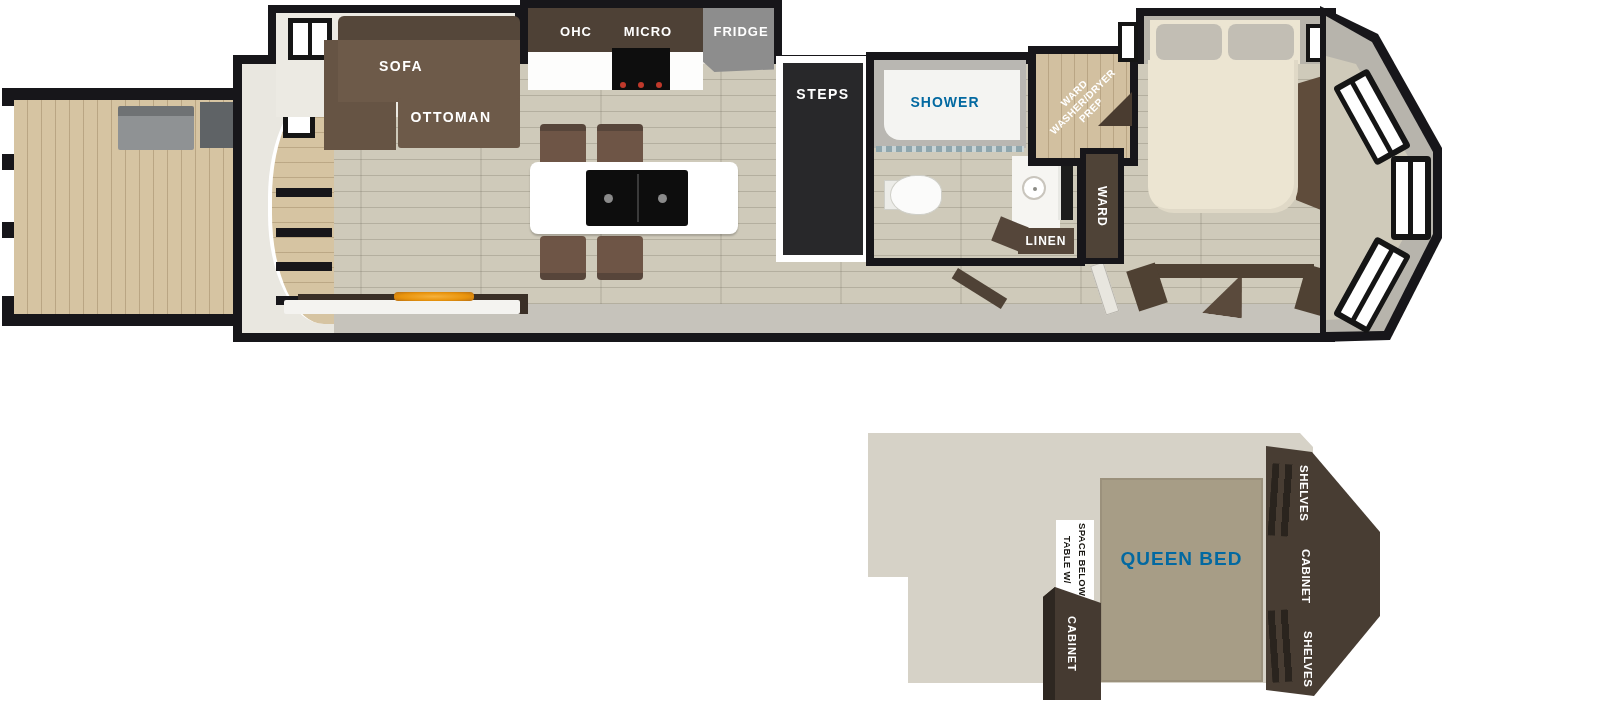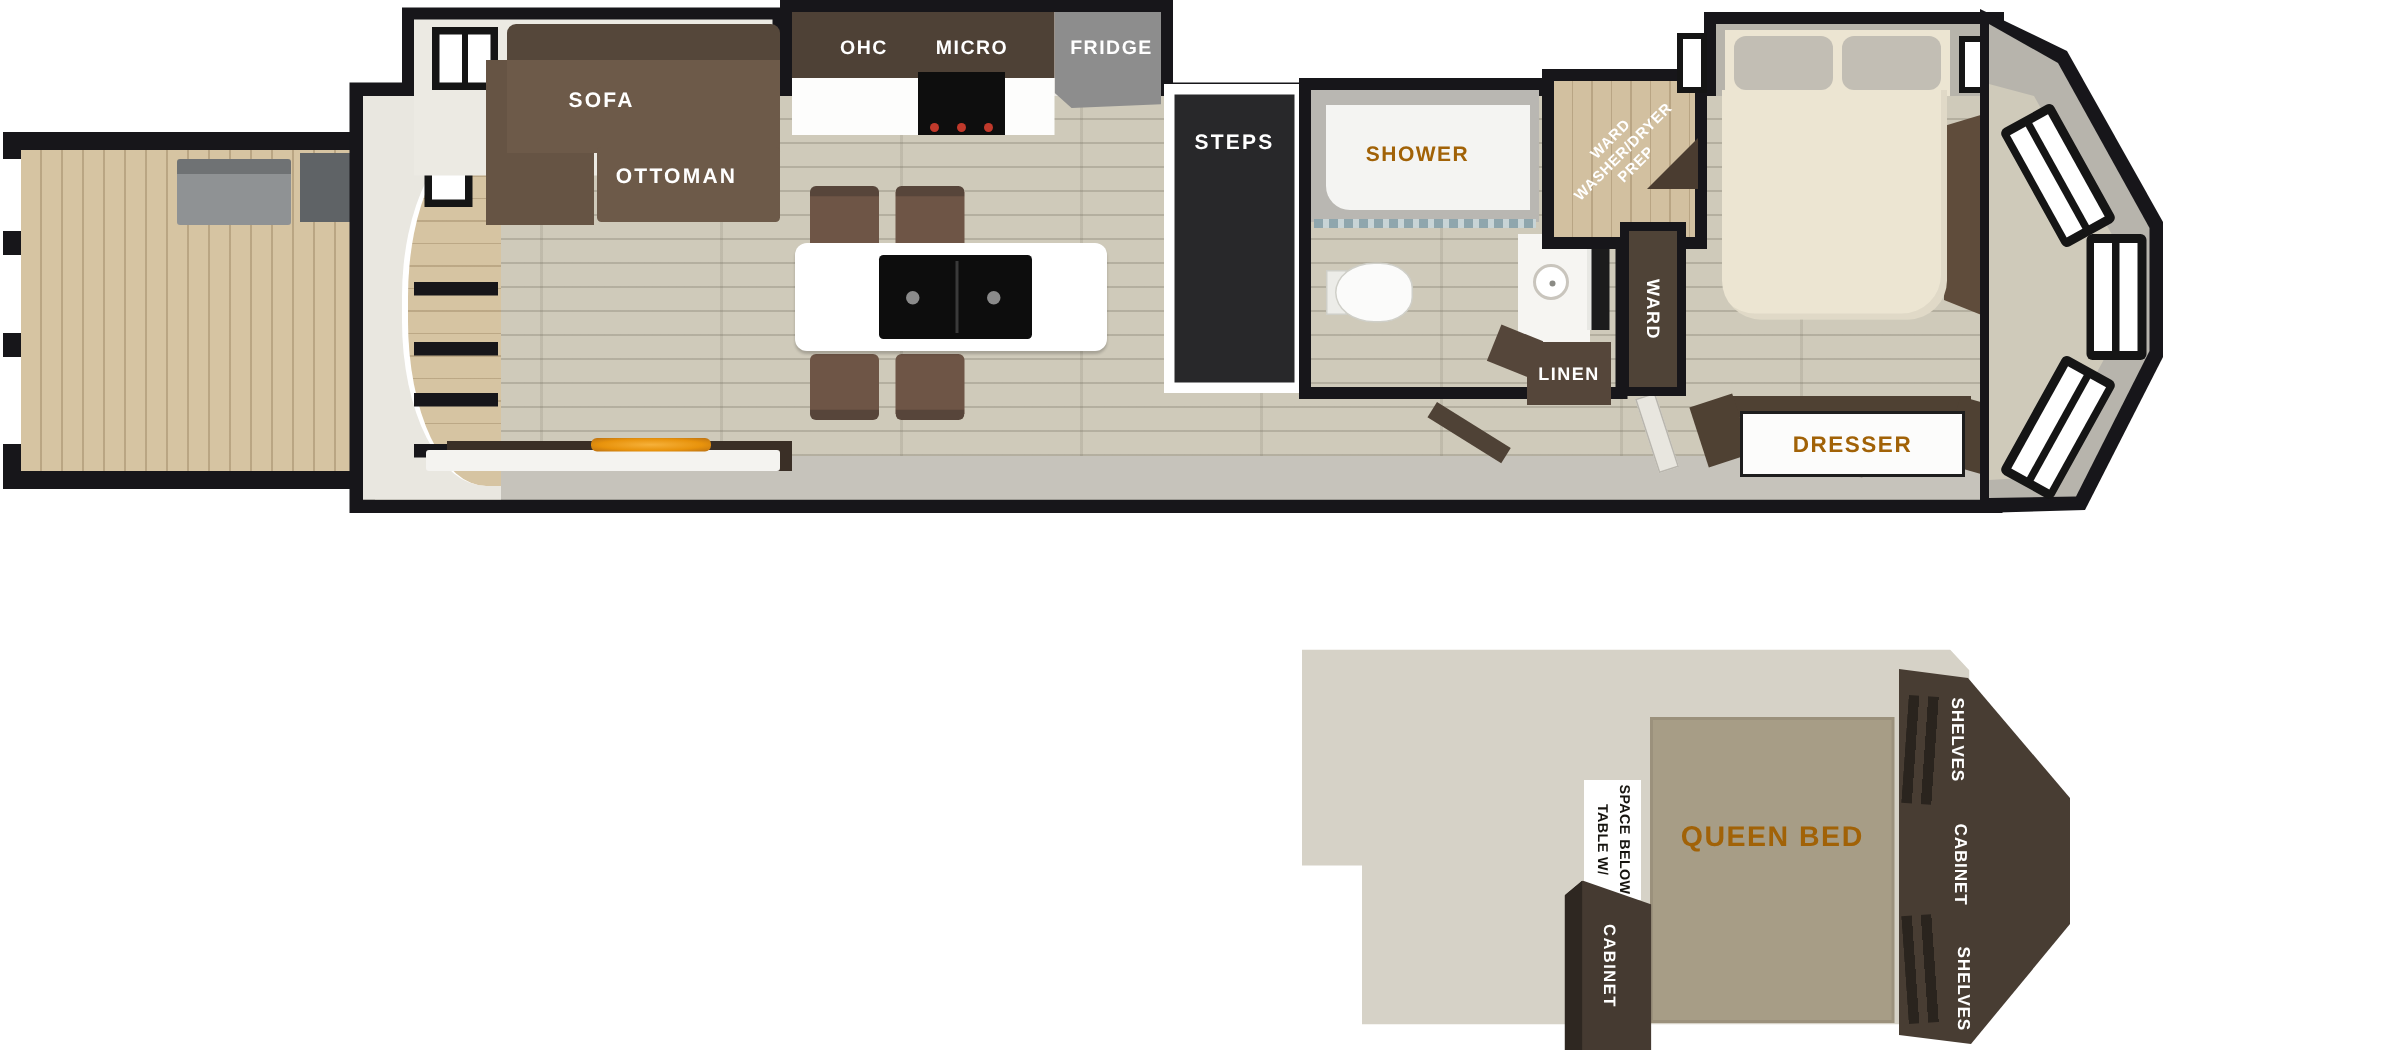--- a/index.html
+++ b/index.html
@@ -3,21 +3,21 @@
 <meta charset="utf-8">
 <style>
   html,body{margin:0;padding:0;background:#ffffff;}
   .stage{position:relative;width:1600px;height:701px;background:#fff;overflow:hidden;
          font-family:"Liberation Sans",sans-serif;}
   .stage *{position:absolute;box-sizing:border-box;}
 
   
   .lbl{font-weight:700;text-transform:uppercase;text-align:center;}
   .lbl-w{color:#ffffff;}
-  .lbl-k{color:#a16207;}
+  .lbl-k{color:#0369a1;}
 
   
   .deck-frame{left:2px;top:88px;width:234px;height:238px;background:#17161a;}
   .deck-floor{left:14px;top:100px;width:222px;height:214px;background:#d6c4a2;
     background-image:repeating-linear-gradient(90deg,rgba(0,0,0,0) 0 13px,rgba(120,95,60,.30) 13px 14px);}
   .rail-gap{left:2px;width:12px;background:#ffffff;border:2px solid #17161a;border-left:none;border-right:none;}
   .rg1{top:104px;height:52px;} .rg2{top:168px;height:56px;} .rg3{top:236px;height:62px;}
   .deck-bench{left:118px;top:106px;width:76px;height:44px;background:#8f9294;border-top:10px solid #6f7274;border-radius:2px;}
   .deck-bench2{left:200px;top:102px;width:36px;height:46px;background:#5f6366;}
 
@@ -98,21 +98,21 @@
     background:repeating-linear-gradient(90deg,#8fa6ad 0 6px,#c8d4d6 6px 10px);}
   .shower-lbl{left:885px;top:94px;width:120px;font-size:14px;letter-spacing:1px;}
   .toilet{left:890px;top:175px;width:52px;height:40px;background:#fbfbfa;border:1px solid #cfcfc8;
           border-radius:50% 42% 42% 50%;}
   .toilet-tank{left:884px;top:180px;width:14px;height:30px;background:#ececе8;background:#ecece8;border:1px solid #cfcfc8;}
   .vanity{left:1012px;top:156px;width:48px;height:72px;background:#f6f5f2;}
   .basin{left:1022px;top:176px;width:24px;height:24px;border-radius:50%;background:#ffffff;border:2px solid #c9c5bd;}
   .basin .dot{position:absolute;left:9px;top:9px;width:4px;height:4px;border-radius:50%;background:#8b8b85;}
   .bath-mirror{left:1058px;top:162px;width:15px;height:58px;background:#1c1c1c;border-left:3px solid #e8e8e4;}
   .linen-wedge{left:995px;top:221px;width:30px;height:26px;background:#55463a;transform:rotate(22deg);}
-  .linen{left:1018px;top:228px;width:56px;height:42px;background:#55463a;display:flex;align-items:center;justify-content:center;}
+  .linen{left:1018px;top:228px;width:56px;height:26px;background:#55463a;display:flex;align-items:center;justify-content:center;}
   .linen-lbl{position:static;font-size:12px;letter-spacing:1px;}
   .bath-door{left:958px;top:268px;width:58px;height:12px;background:#4f4236;transform:rotate(32deg);transform-origin:left top;}
   .bed-door{left:1090px;top:266px;width:14px;height:52px;background:#e8e6df;border:1px solid #b9b6ae;transform:rotate(-18deg);transform-origin:left top;}
   .bed-door-wedge{left:1205px;top:272px;width:40px;height:44px;background:#5a4a3c;
     clip-path:polygon(0 100%,85% 0,100% 100%);transform:rotate(8deg);}
 
   
   .wd-box{left:1028px;top:46px;width:110px;height:120px;border:8px solid #17161a;background:#d2c0a0;
     background-image:repeating-linear-gradient(90deg,rgba(0,0,0,0) 0 12px,rgba(120,95,60,.28) 12px 13px);}
   .wd-wedge{left:1098px;top:92px;width:34px;height:34px;background:#4a3c30;clip-path:polygon(100% 0,100% 100%,0 100%);}
@@ -286,23 +286,20 @@
     </div>
   <div class="bed-window-r">
       <span class="pane"></span>
       <span class="pane"></span>
     </div>
   <div class="bed-wedge"></div>
   <div class="king-bed"></div>
   <div class="dresser-back"></div>
   <div class="dresser-wedge-l"></div>
   <div class="dresser-wedge-r"></div>
-  <div class="dresser">
-    <span class="lbl lbl-k dresser-lbl">DRESSER</span>
-  </div>
 
   <svg class="front-cap" viewBox="0 0 170 350" xmlns="http://www.w3.org/2000/svg">
     <polygon points="40,6 98,34 162,148 162,238 110,340 40,342" fill="#17161a"></polygon>
     <polygon points="46,16 92,42 153,152 153,234 104,331 46,332" fill="#b7b4ac"></polygon>
     <polygon points="46,56 76,64 130,160 130,226 80,318 46,320" fill="#cfcaba"></polygon>
     <g transform="translate(92,117) rotate(61)">
       <rect x="-45" y="-20" width="90" height="40" rx="4" fill="#151515"></rect>
       <rect x="-39" y="-14" width="78" height="12" fill="#ffffff"></rect>
       <rect x="-39" y="3" width="78" height="12" fill="#ffffff"></rect>
     </g>

